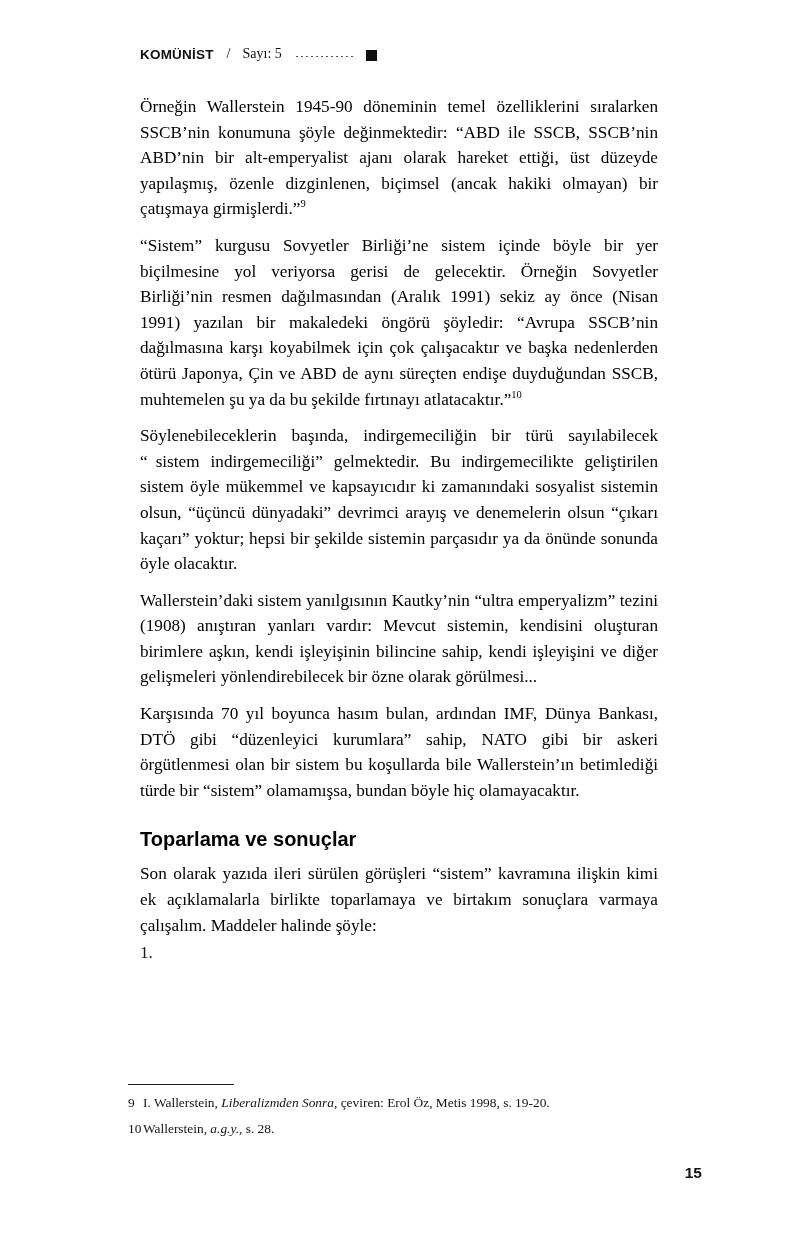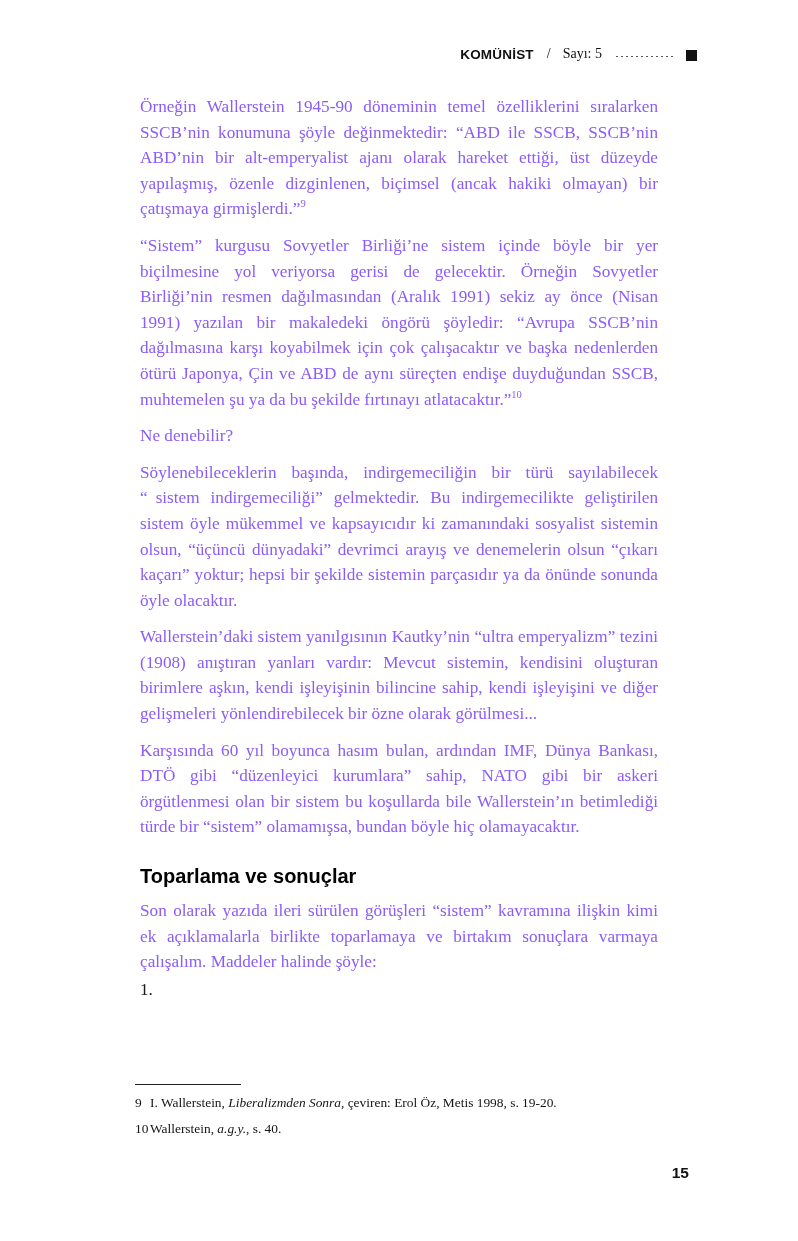--- a/index.html
+++ b/index.html
@@ -26,21 +26,20 @@
 
   
   .running-head {
     position: absolute;
     top: 44px;
     right: 101px;
     left: 140px;
     height: 20px;
     display: flex;
     align-items: center;
-    justify-content: flex-end;
     gap: 8px;
   }
   .rh-title {
     font-family: "Liberation Sans", sans-serif;
     font-weight: bold;
     font-size: 13.5px;
     letter-spacing: 0.2px;
     color: #111;
   }
   .rh-sep {
@@ -75,21 +74,21 @@
     width: 518px;
   }
 
   p.para {
     margin: 0 0 11px 0;
     font-size: 17.2px;
     line-height: 25.6px;
     text-align: justify;
     text-justify: inter-word;
     hyphens: manual;
-    color: #8b5cf6;
+    color: #000000;
   }
   p.para:last-of-type { margin-bottom: 0; }
 
   b.inline-bold { font-weight: normal; margin-left: 8px; }
 
   sup {
     font-size: 10.5px;
     vertical-align: super;
     line-height: 0;
   }
@@ -119,21 +118,21 @@
   }
   ol.numlist li .marker {
     position: absolute;
     left: 0;
     top: 0;
   }
 
   
   .footnotes {
     position: absolute;
-    left: 135px;
+    left: 128px;
     top: 1084px;
     width: 518px;
   }
   .fn-rule {
     width: 106px;
     height: 1px;
     background: #222;
     margin-bottom: 8px;
   }
   .fn {
@@ -144,21 +143,21 @@
   }
   .fn .fn-num {
     display: inline-block;
     min-width: 15px;
   }
   .fn i { font-style: italic; }
 
   
   .folio {
     position: absolute;
-    right: 109px;
+    right: 96px;
     top: 1164px;
     font-family: "Liberation Sans", sans-serif;
     font-weight: bold;
     font-size: 15.5px;
     color: #111;
   }
 </style>
 </head>
 <body>
 
@@ -171,45 +170,44 @@
     <span class="rh-dots"></span>
     <span class="rh-square"></span>
   </div>
 
   <div class="content">
 
     <p class="para"><span>Örneğin Wallerstein 1945-90 döneminin temel özelliklerini sıralarken SSCB’nin konumuna şöyle değinmektedir: “ABD ile SSCB, SSCB’nin ABD’nin bir alt-emperyalist ajanı olarak hareket ettiği, üst düzeyde yapılaşmış, özenle dizginlenen, biçimsel (ancak hakiki olmayan) bir çatışmaya girmişlerdi.”</span><sup>9</sup></p>
 
     <p class="para"><span>“Sistem” kurgusu Sovyetler Birliği’ne sistem içinde böyle bir yer biçilmesine yol veriyorsa gerisi de gelecektir. Örneğin Sovyetler Birliği’nin resmen dağılmasından (Aralık 1991) sekiz ay önce (Nisan 1991) yazılan bir makaledeki öngörü şöyledir: “Avrupa SSCB’nin dağılmasına karşı koyabilmek için çok çalışacaktır ve başka nedenlerden ötürü Japonya, Çin ve ABD de aynı süreçten endişe duyduğundan SSCB, muhtemelen şu ya da bu şekilde fırtınayı atlatacaktır.”</span><sup>10</sup></p>
 
-    <p class="para">Ne denebilir?</p>
 
     <p class="para"><span>Söylenebileceklerin başında, indirgemeciliğin bir türü sayılabilecek “</span><b class="inline-bold">sistem indirgemeciliği</b><span>” gelmektedir. Bu indirgemecilikte geliştirilen sistem öyle mükemmel ve kapsayıcıdır ki zamanındaki sosyalist sistemin olsun, “üçüncü dünyadaki” devrimci arayış ve denemelerin olsun “çıkarı kaçarı” yoktur; hepsi bir şekilde sistemin parçasıdır ya da önünde sonunda öyle olacaktır.</span></p>
 
     <p class="para">Wallerstein’daki sistem yanılgısının Kautky’nin “ultra emperyalizm” tezini (1908) anıştıran yanları vardır: Mevcut sistemin, kendisini oluşturan birimlere aşkın, kendi işleyişinin bilincine sahip, kendi işleyişini ve diğer gelişmeleri yönlendirebilecek bir özne olarak görülmesi...</p>
 
-    <p class="para">Karşısında 60 yıl boyunca hasım bulan, ardından IMF, Dünya Bankası, DTÖ gibi “düzenleyici kurumlara” sahip, NATO gibi bir askeri örgütlenmesi olan bir sistem bu koşullarda bile Wallerstein’ın betimlediği türde bir “sistem” olamamışsa, bundan böyle hiç olamayacaktır.</p>
+    <p class="para">Karşısında 70 yıl boyunca hasım bulan, ardından IMF, Dünya Bankası, DTÖ gibi “düzenleyici kurumlara” sahip, NATO gibi bir askeri örgütlenmesi olan bir sistem bu koşullarda bile Wallerstein’ın betimlediği türde bir “sistem” olamamışsa, bundan böyle hiç olamayacaktır.</p>
 
     <h2 class="section-title">Toparlama ve sonuçlar</h2>
 
     <p class="para">Son olarak yazıda ileri sürülen görüşleri “sistem” kavramına ilişkin kimi ek açıklamalarla birlikte toparlamaya ve birtakım sonuçlara varmaya çalışalım. Maddeler halinde şöyle:</p>
 
     <ol class="numlist">
       <li>
         <span class="marker">1.</span>
       </li>
     </ol>
 
   </div>
 
   <div class="footnotes">
     <div class="fn-rule"></div>
     <div class="fn">
       <span class="fn-num">9</span><span>I. Wallerstein, </span><i>Liberalizmden Sonra</i><span>, çeviren: Erol Öz, Metis 1998, s. 19-20.</span>
     </div>
     <div class="fn">
-      <span class="fn-num">10</span><span>Wallerstein, </span><i>a.g.y.</i><span>, s. 40.</span>
+      <span class="fn-num">10</span><span>Wallerstein, </span><i>a.g.y.</i><span>, s. 28.</span>
     </div>
   </div>
 
   <div class="folio">15</div>
 
 </div>
 
 </body></html>

